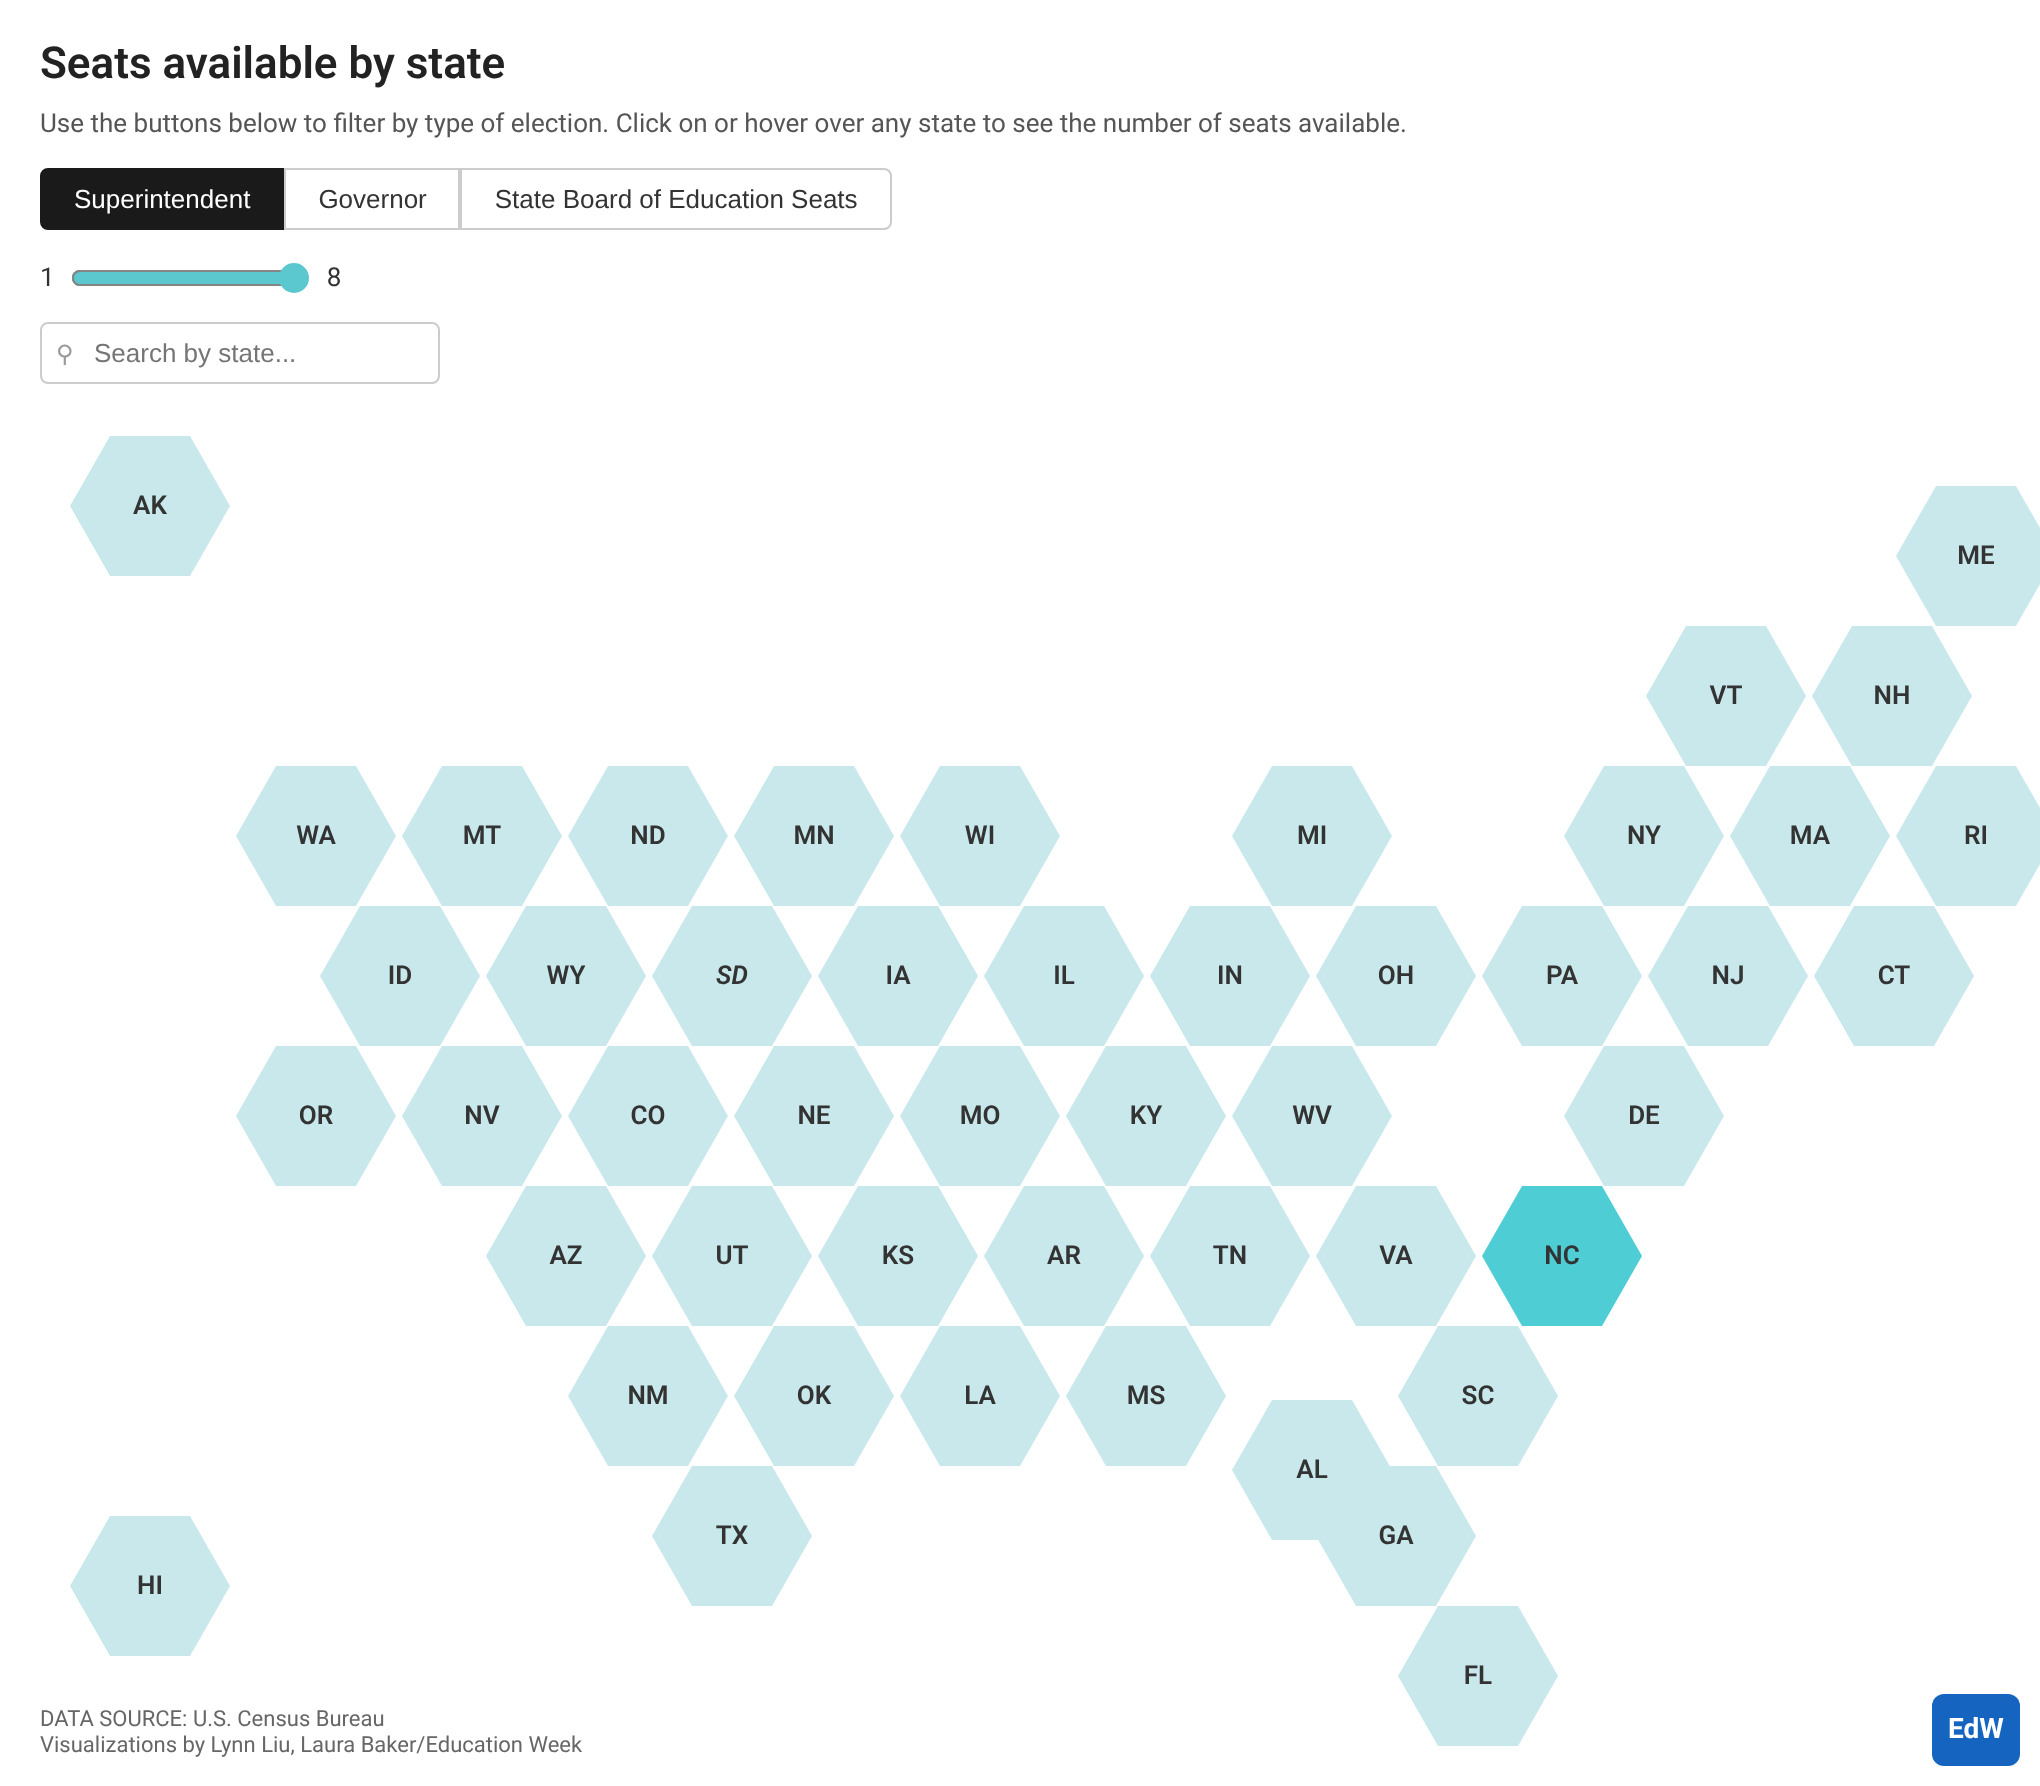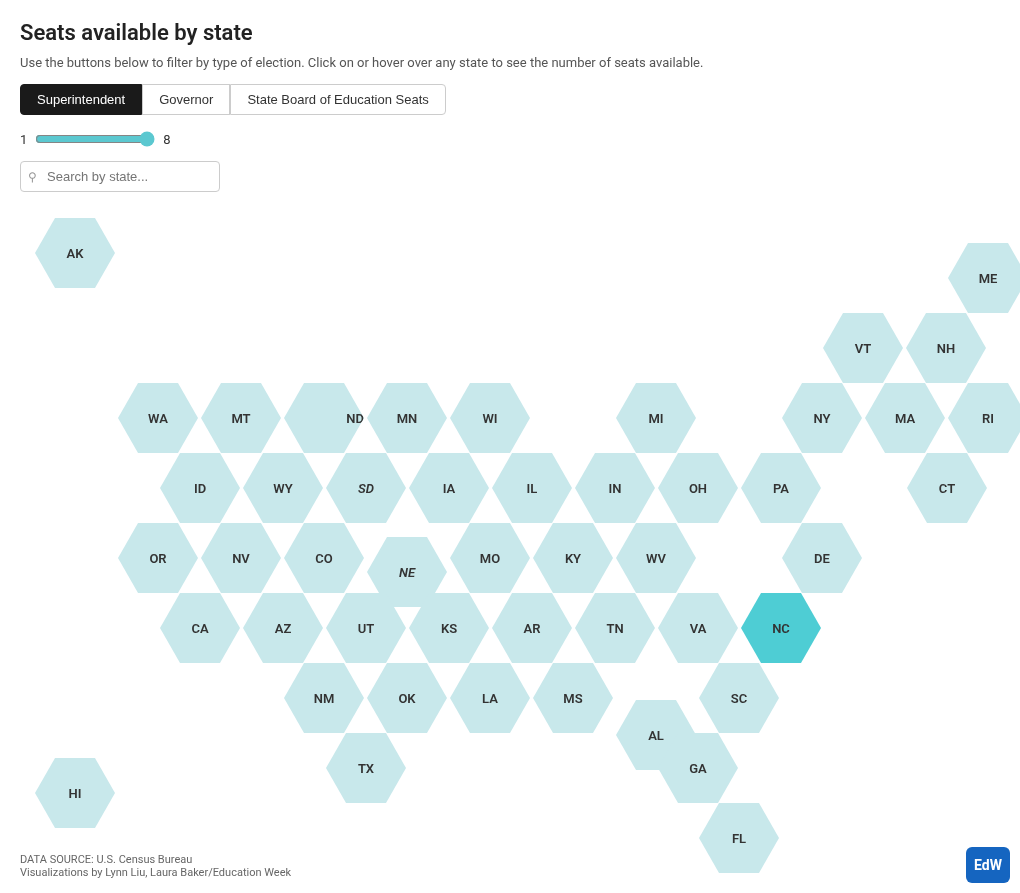--- a/index.html
+++ b/index.html
@@ -164,21 +164,21 @@
     </div>
     <div class="hex hex-default" style="left: 15px; top: 550px;">
       <span class="hex-label">HI</span>
     </div>
     <div class="hex hex-default" style="left: 98px; top: 175px;">
       <span class="hex-label">WA</span>
     </div>
     <div class="hex hex-default" style="left: 181px; top: 175px;">
       <span class="hex-label">MT</span>
     </div>
-    <div class="hex hex-default" style="left: 264px; top: 175px; justify-content: flex-end;">
+    <div class="hex hex-default" style="left: 264px; top: 175px;">
       <span class="hex-label">ND</span>
     </div>
     <div class="hex hex-default" style="left: 347px; top: 175px;">
       <span class="hex-label">MN</span>
     </div>
     <div class="hex hex-default" style="left: 430px; top: 175px;">
       <span class="hex-label">WI</span>
     </div>
     <div class="hex hex-default" style="left: 596px; top: 175px;">
       <span class="hex-label">MI</span>
@@ -218,49 +218,49 @@
     </div>
     <div class="hex hex-default" style="left: 555px; top: 245px;">
       <span class="hex-label">IN</span>
     </div>
     <div class="hex hex-default" style="left: 638px; top: 245px;">
       <span class="hex-label">OH</span>
     </div>
     <div class="hex hex-default" style="left: 721px; top: 245px; align-items: center;">
       <span class="hex-label">PA</span>
     </div>
+    <div class="hex hex-default" style="left: 804px; top: 245px;">
+      <span class="hex-label">NJ</span>
+    </div>
     <div class="hex hex-default" style="left: 887px; top: 245px;">
       <span class="hex-label">CT</span>
     </div>
     <div class="hex hex-default" style="left: 98px; top: 315px;">
       <span class="hex-label">OR</span>
     </div>
     <div class="hex hex-default" style="left: 181px; top: 315px;">
       <span class="hex-label">NV</span>
     </div>
     <div class="hex hex-default" style="left: 264px; top: 315px;">
       <span class="hex-label">CO</span>
     </div>
-    <div class="hex hex-default" style="left: 347px; top: 329px; font-style: italic;">
+    <div class="hex hex-default" style="left: 347px; top: 315px;">
       <span class="hex-label">NE</span>
     </div>
     <div class="hex hex-default" style="left: 430px; top: 315px;">
       <span class="hex-label">MO</span>
     </div>
     <div class="hex hex-default" style="left: 513px; top: 315px;">
       <span class="hex-label">KY</span>
     </div>
     <div class="hex hex-default" style="left: 596px; top: 315px;">
       <span class="hex-label">WV</span>
     </div>
     <div class="hex hex-default" style="left: 762px; top: 315px;">
       <span class="hex-label">DE</span>
-    </div>
-    <div class="hex hex-default" style="left: 140px; top: 385px;">
-      <span class="hex-label">CA</span>
     </div>
     <div class="hex hex-default" style="left: 223px; top: 385px;">
       <span class="hex-label">AZ</span>
     </div>
     <div class="hex hex-default" style="left: 306px; top: 385px;">
       <span class="hex-label">UT</span>
     </div>
     <div class="hex hex-default" style="left: 389px; top: 385px;">
       <span class="hex-label">KS</span>
     </div>

